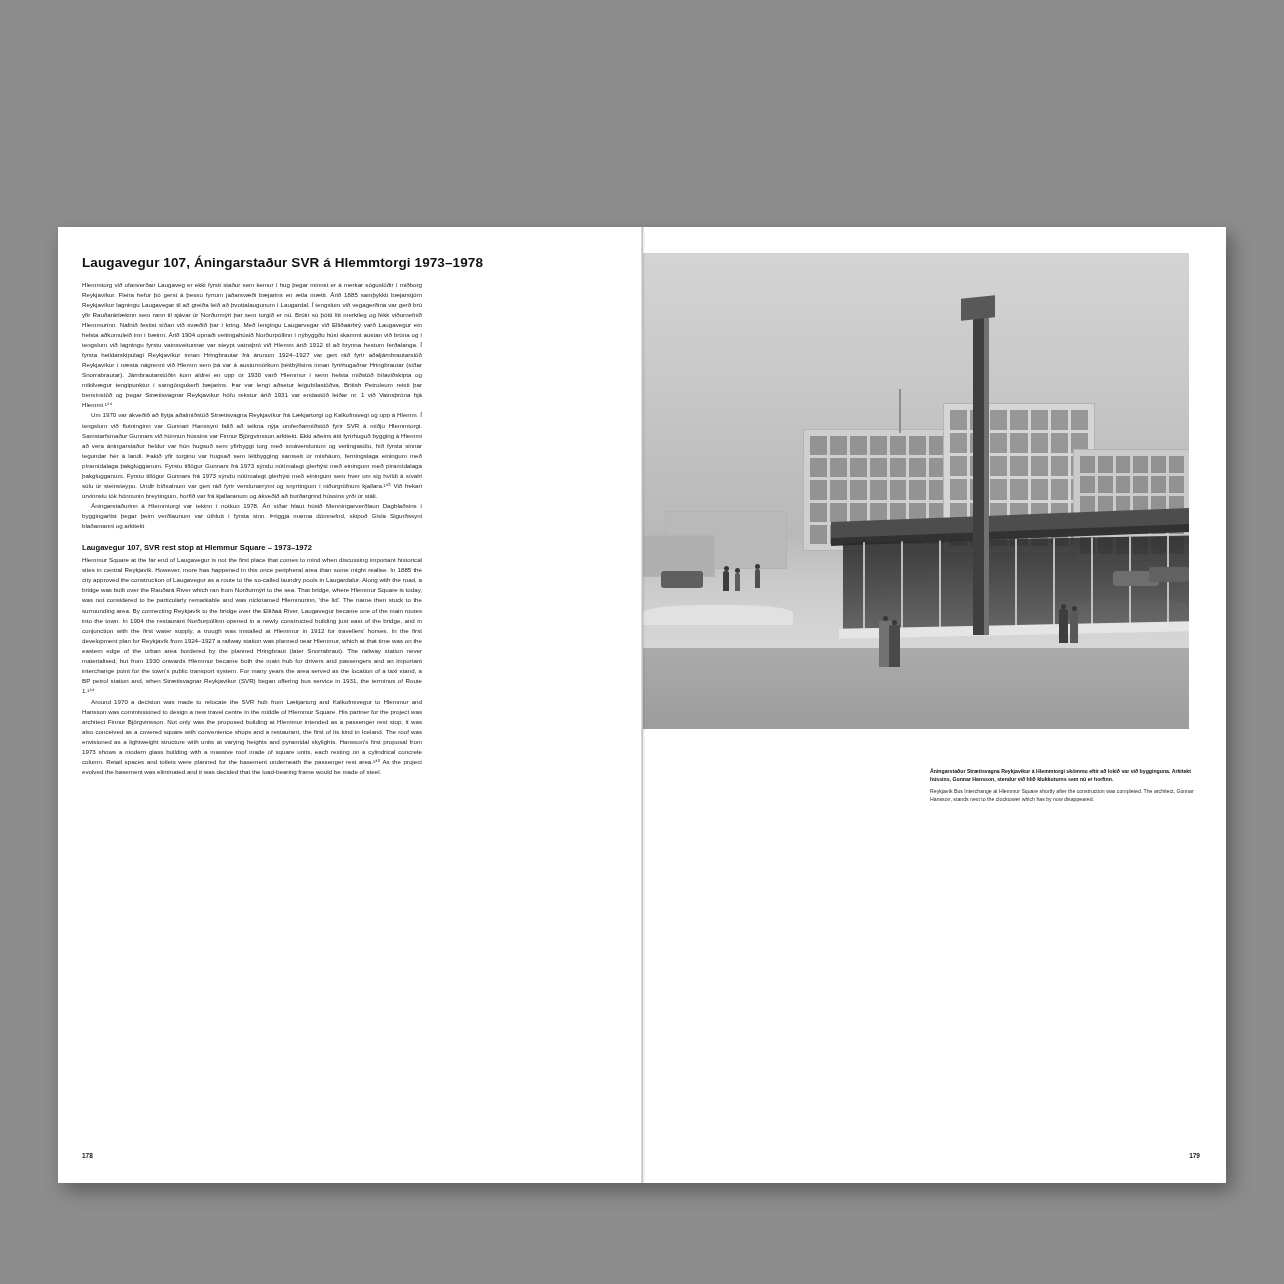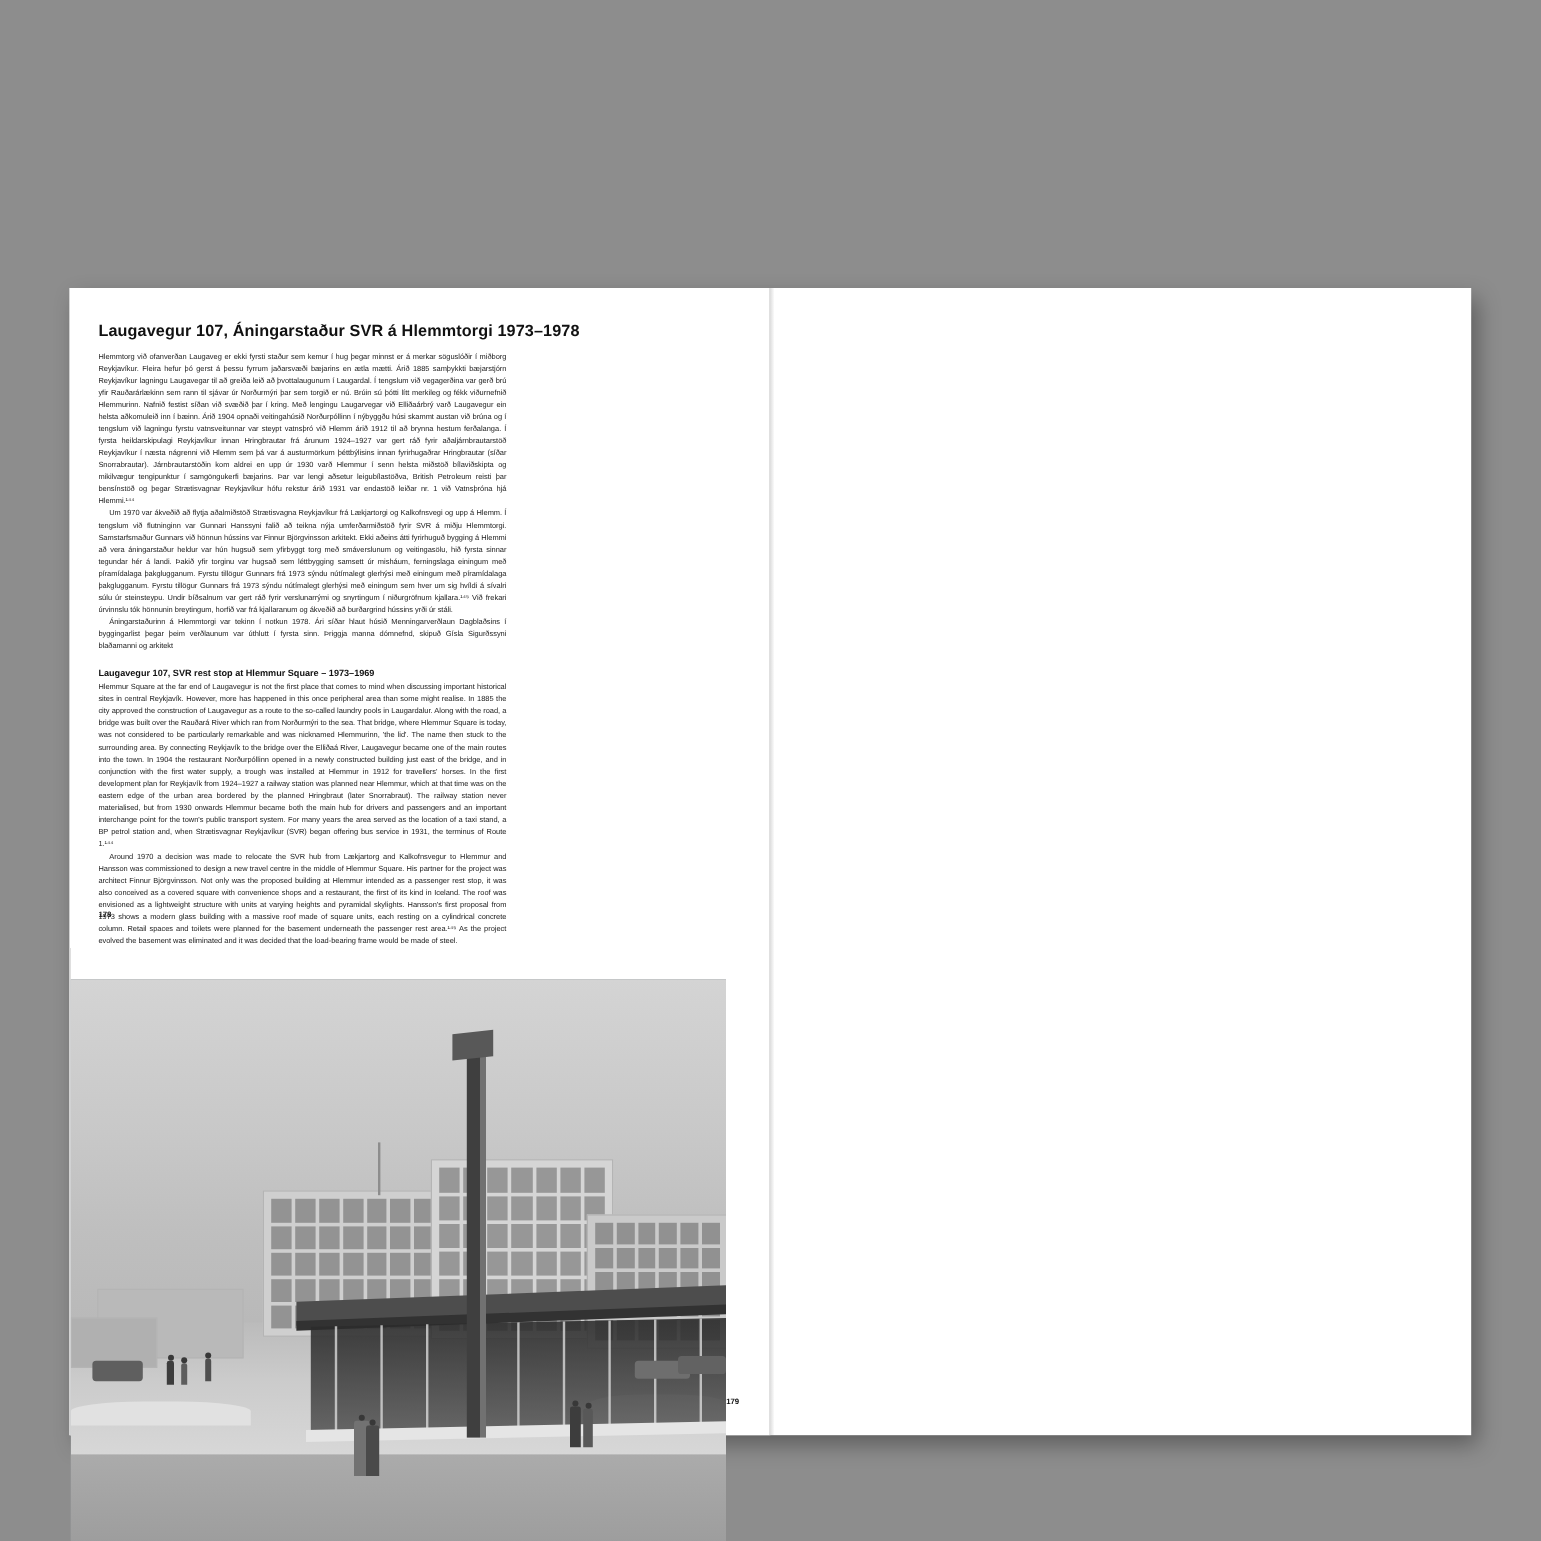--- a/index.html
+++ b/index.html
@@ -16,27 +16,26 @@
     position: relative;
     width: 1284px;
     height: 1284px;
     background: #8d8d8d;
   }
 
   
   .spread {
     position: absolute;
     left: 58px;
-    top: 240px;
+    top: 227px;
     width: 1168px;
     height: 956px;
     background: #ffffff;
     box-shadow: 6px 8px 18px rgba(0,0,0,0.35);
     display: flex;
-    flex-direction: column;
   }
 
   .page {
     position: relative;
     height: 100%;
     background: #ffffff;
     box-sizing: border-box;
   }
 
   .page-left {
@@ -290,21 +289,21 @@
 
     <div class="page page-left">
 
       <h1 class="title">Laugavegur 107, Áningarstaður SVR á Hlemmtorgi 1973–1978</h1>
 
       <div class="body-col">
         <p class="is">Hlemmtorg við ofanverðan Laugaveg er ekki fyrsti staður sem kemur í hug þegar minnst er á merkar söguslóðir í miðborg Reykjavíkur. Fleira hefur þó gerst á þessu fyrrum jaðarsvæði bæjarins en ætla mætti. Árið 1885 samþykkti bæjarstjórn Reykjavíkur lagningu Laugavegar til að greiða leið að þvottalaugunum í Laugardal. Í tengslum við vegagerðina var gerð brú yfir Rauðarárlækinn sem rann til sjávar úr Norðurmýri þar sem torgið er nú. Brúin sú þótti lítt merkileg og fékk viðurnefnið Hlemmurinn. Nafnið festist síðan við svæðið þar í kring. Með lengingu Laugarvegar við Elliðaárbrý varð Laugavegur ein helsta aðkomuleið inn í bæinn. Árið 1904 opnaði veitingahúsið Norðurpóllinn í nýbyggðu húsi skammt austan við brúna og í tengslum við lagningu fyrstu vatnsveitunnar var steypt vatnsþró við Hlemm árið 1912 til að brynna hestum ferðalanga. Í fyrsta heildarskipulagi Reykjavíkur innan Hringbrautar frá árunum 1924–1927 var gert ráð fyrir aðaljárnbrautarstöð Reykjavíkur í næsta nágrenni við Hlemm sem þá var á austurmörkum þéttbýlisins innan fyrirhugaðrar Hringbrautar (síðar Snorrabrautar). Járnbrautarstöðin kom aldrei en upp úr 1930 varð Hlemmur í senn helsta miðstöð bílaviðskipta og mikilvægur tengipunktur í samgöngukerfi bæjarins. Þar var lengi aðsetur leigubílastöðva, British Petroleum reisti þar bensínstöð og þegar Strætisvagnar Reykjavíkur hófu rekstur árið 1931 var endastöð leiðar nr. 1 við Vatnsþróna hjá Hlemmi.¹⁴⁴</p>
         <p class="is">Um 1970 var ákveðið að flytja aðalmiðstöð Strætisvagna Reykjavíkur frá Lækjartorgi og Kalkofnsvegi og upp á Hlemm. Í tengslum við flutninginn var Gunnari Hanssyni falið að teikna nýja umferðarmiðstöð fyrir SVR á miðju Hlemmtorgi. Samstarfsmaður Gunnars við hönnun hússins var Finnur Björgvinsson arkitekt. Ekki aðeins átti fyrirhuguð bygging á Hlemmi að vera áningarstaður heldur var hún hugsuð sem yfirbyggt torg með smáverslunum og veitingasölu, hið fyrsta sinnar tegundar hér á landi. Þakið yfir torginu var hugsað sem léttbygging samsett úr misháum, ferningslaga einingum með píramídalaga þakglugganum. Fyrstu tillögur Gunnars frá 1973 sýndu nútímalegt glerhýsi með einingum með píramídalaga þakglugganum. Fyrstu tillögur Gunnars frá 1973 sýndu nútímalegt glerhýsi með einingum sem hver um sig hvíldi á sívalri súlu úr steinsteypu. Undir bíðsalnum var gert ráð fyrir verslunarrými og snyrtingum í niðurgröfnum kjallara.¹⁴⁵ Við frekari úrvinnslu tók hönnunin breytingum, horfið var frá kjallaranum og ákveðið að burðargrind hússins yrði úr stáli.</p>
         <p class="is">Áningarstaðurinn á Hlemmtorgi var tekinn í notkun 1978. Ári síðar hlaut húsið Menningarverðlaun Dagblaðsins í byggingarlist þegar þeim verðlaunum var úthlutt í fyrsta sinn. Þriggja manna dómnefnd, skipuð Gísla Sigurðssyni blaðamanni og arkitekt</p>
 
-        <h2 class="subhead">Laugavegur 107, SVR rest stop at Hlemmur Square – 1973–1969</h2>
+        <h2 class="subhead">Laugavegur 107, SVR rest stop at Hlemmur Square – 1973–1972</h2>
 
         <p class="en">Hlemmur Square at the far end of Laugavegur is not the first place that comes to mind when discussing important historical sites in central Reykjavík. However, more has happened in this once peripheral area than some might realise. In 1885 the city approved the construction of Laugavegur as a route to the so-called laundry pools in Laugardalur. Along with the road, a bridge was built over the Rauðará River which ran from Norðurmýri to the sea. That bridge, where Hlemmur Square is today, was not considered to be particularly remarkable and was nicknamed Hlemmurinn, 'the lid'. The name then stuck to the surrounding area. By connecting Reykjavík to the bridge over the Elliðaá River, Laugavegur became one of the main routes into the town. In 1904 the restaurant Norðurpóllinn opened in a newly constructed building just east of the bridge, and in conjunction with the first water supply, a trough was installed at Hlemmur in 1912 for travellers' horses. In the first development plan for Reykjavík from 1924–1927 a railway station was planned near Hlemmur, which at that time was on the eastern edge of the urban area bordered by the planned Hringbraut (later Snorrabraut). The railway station never materialised, but from 1930 onwards Hlemmur became both the main hub for drivers and passengers and an important interchange point for the town's public transport system. For many years the area served as the location of a taxi stand, a BP petrol station and, when Strætisvagnar Reykjavíkur (SVR) began offering bus service in 1931, the terminus of Route 1.¹⁴⁴</p>
         <p class="en">Around 1970 a decision was made to relocate the SVR hub from Lækjartorg and Kalkofnsvegur to Hlemmur and Hansson was commissioned to design a new travel centre in the middle of Hlemmur Square. His partner for the project was architect Finnur Björgvinsson. Not only was the proposed building at Hlemmur intended as a passenger rest stop, it was also conceived as a covered square with convenience shops and a restaurant, the first of its kind in Iceland. The roof was envisioned as a lightweight structure with units at varying heights and pyramidal skylights. Hansson's first proposal from 1973 shows a modern glass building with a massive roof made of square units, each resting on a cylindrical concrete column. Retail spaces and toilets were planned for the basement underneath the passenger rest area.¹⁴⁵ As the project evolved the basement was eliminated and it was decided that the load-bearing frame would be made of steel.</p>
       </div>
 
       <div class="folio folio-left">178</div>
     </div>
 
     <div class="page page-right">
 

